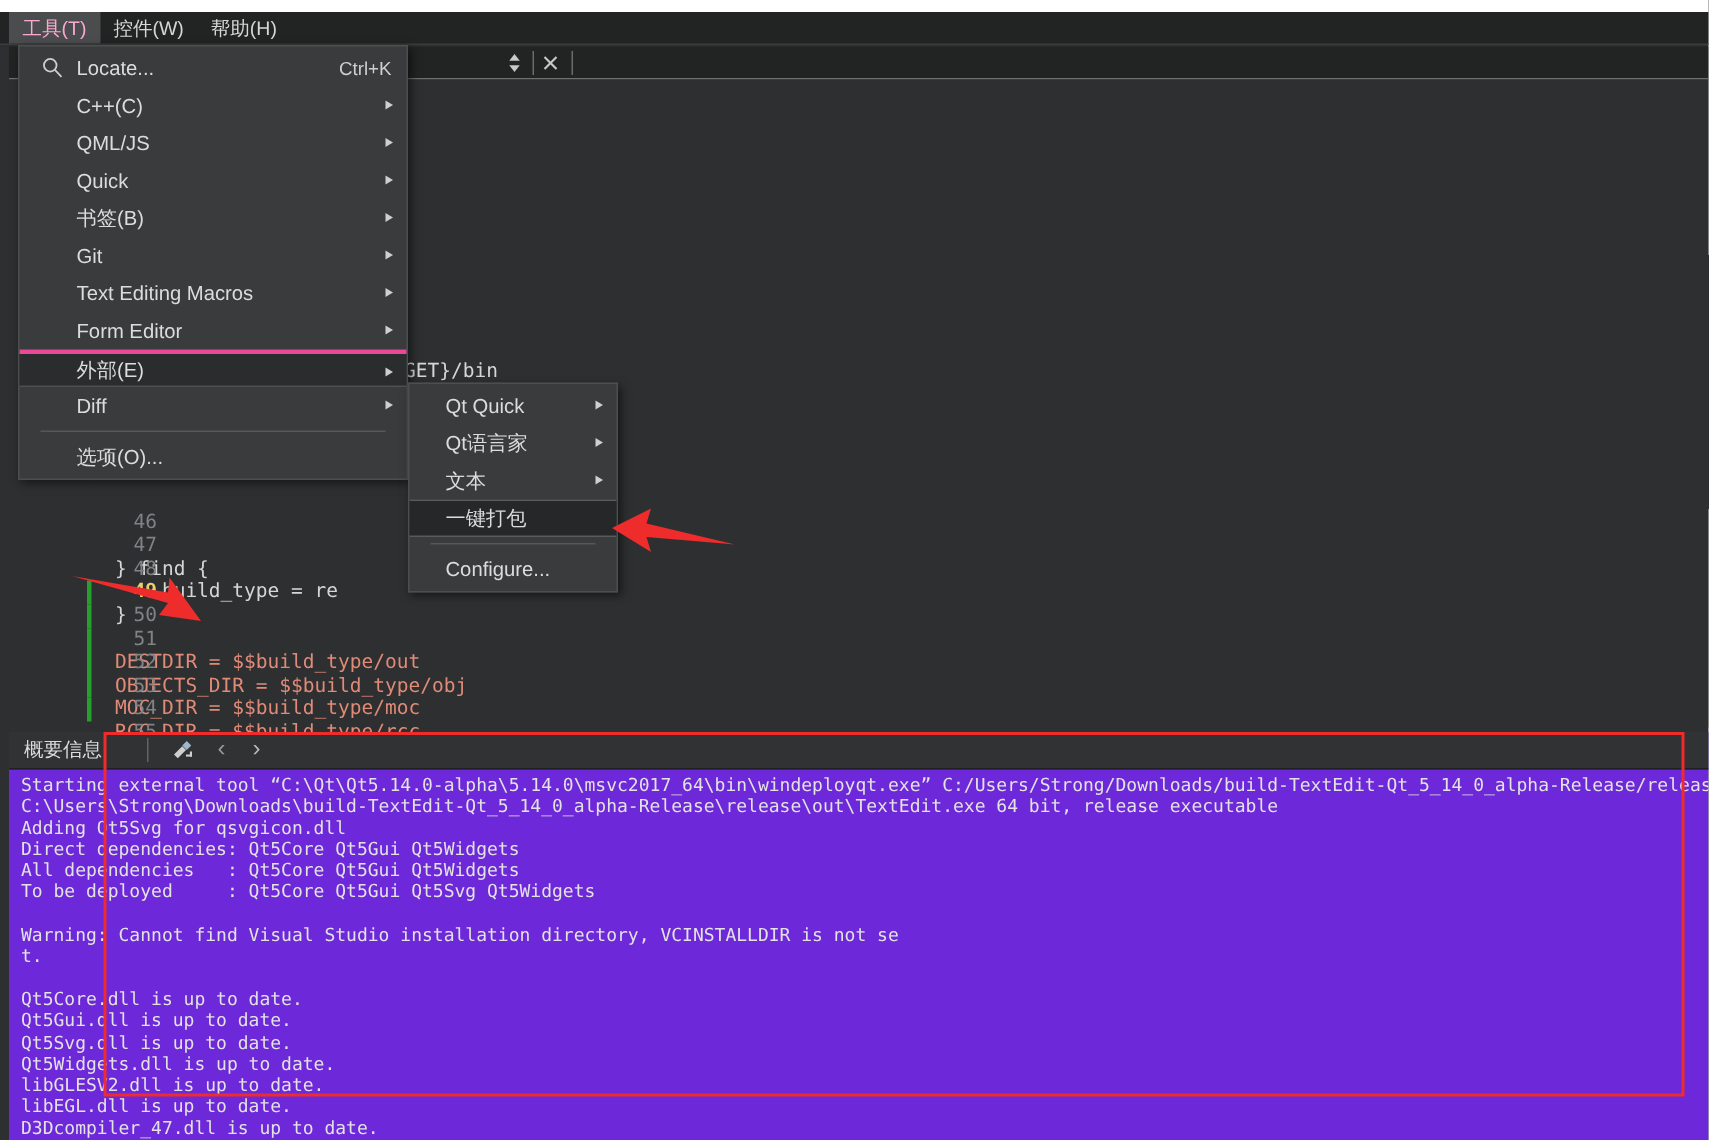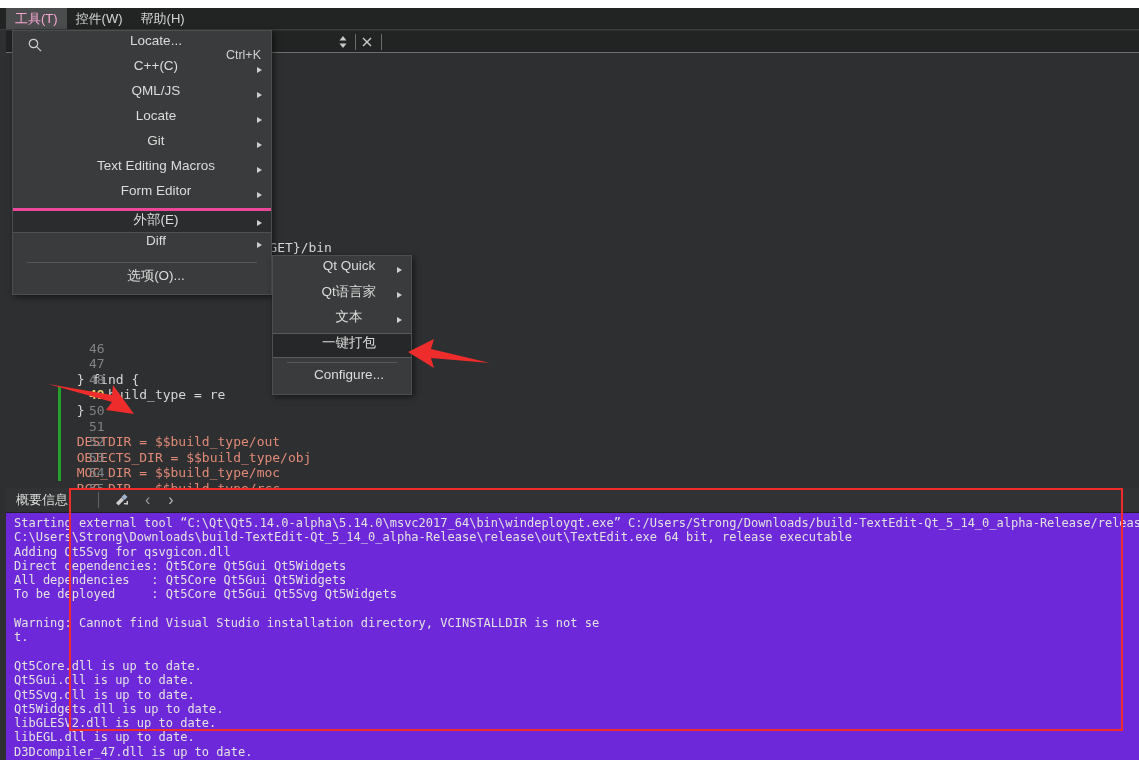--- a/index.html
+++ b/index.html
@@ -71,21 +71,21 @@
   
   .menu-popup {
     position:absolute; left:12px; top:30px; width:260px;
     background:#3a3b3c; border:1px solid #4d4e4f;
     box-shadow: 2px 2px 6px rgba(0,0,0,0.55);
     padding: 2px 0 2px 0;
     z-index: 40;
   }
   .menu-row {
     position:relative; height:25px; display:flex; align-items:center;
-    font-size:13.5px; color:#dcdcdc; padding-left:38px; padding-right:10px;flex-direction:column;
+    font-size:13.5px; color:#dcdcdc; padding-left:38px; padding-right:10px;
   }
   .menu-row.sel { background:#2b2c2d; border-top:3px solid #ec4899; border-bottom:1px solid #4f5051; }
   .menu-row .shortcut { margin-left:auto; color:#cfcfcf; font-size:12.5px; }
   .menu-row .arrow {
     position:absolute; right:9px; top:9px;
     width:0; height:0; border-left:5px solid #cfcfcf;
     border-top:3.5px solid transparent; border-bottom:3.5px solid transparent;
   }
   .menu-sep { height:1px; background:#565758; margin:4px 14px; }
   .search-glyph { position:absolute; left:14px; top:4px; width:16px; height:16px; color:#cfcfcf; }
@@ -254,21 +254,25 @@
 
     <div class="menu-row">
       <span>C++(C)</span>
       <span class="arrow"></span>
     </div>
     <div class="menu-row">
       <span>QML/JS</span>
       <span class="arrow"></span>
     </div>
     <div class="menu-row">
-      <span>Locate</span>
+      <span>Quick</span>
+      <span class="arrow"></span>
+    </div>
+    <div class="menu-row">
+      <span>书签(B)</span>
       <span class="arrow"></span>
     </div>
     <div class="menu-row">
       <span>Git</span>
       <span class="arrow"></span>
     </div>
     <div class="menu-row">
       <span>Text Editing Macros</span>
       <span class="arrow"></span>
     </div>

